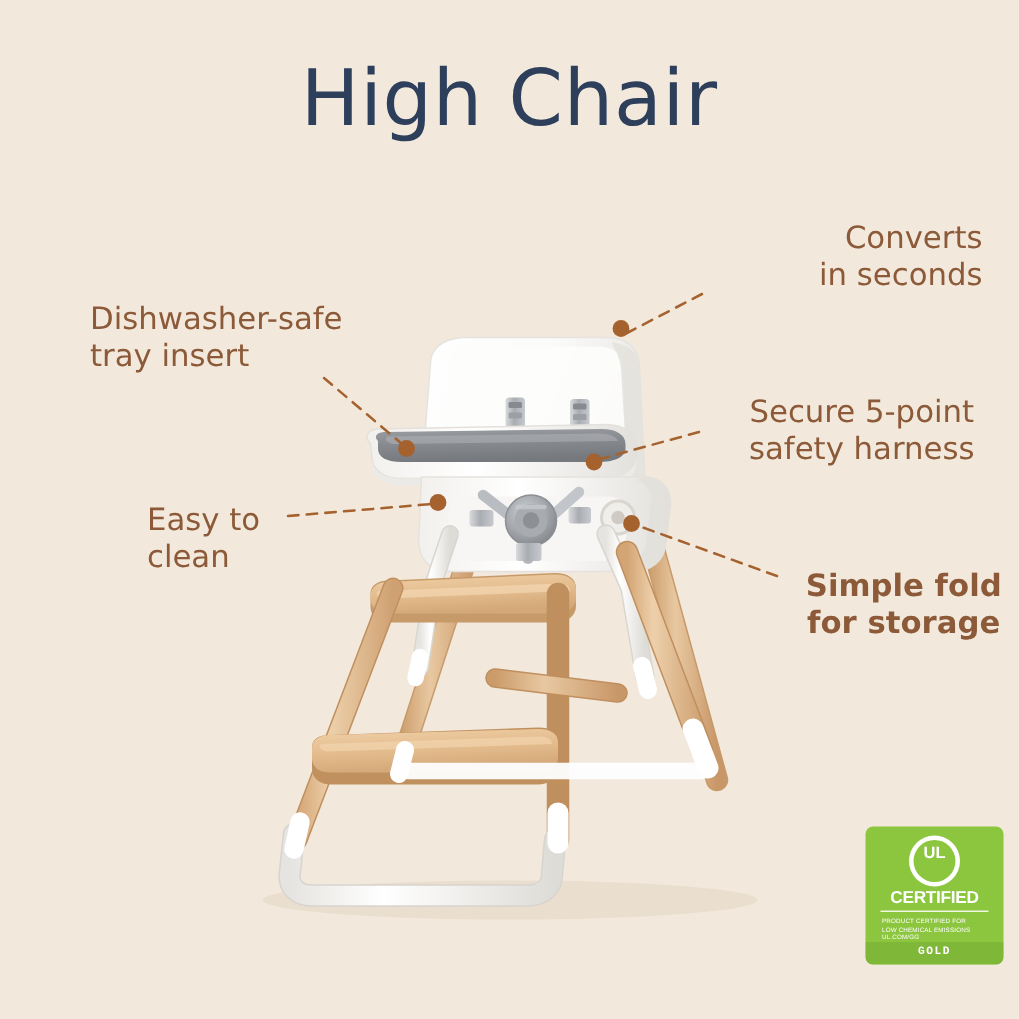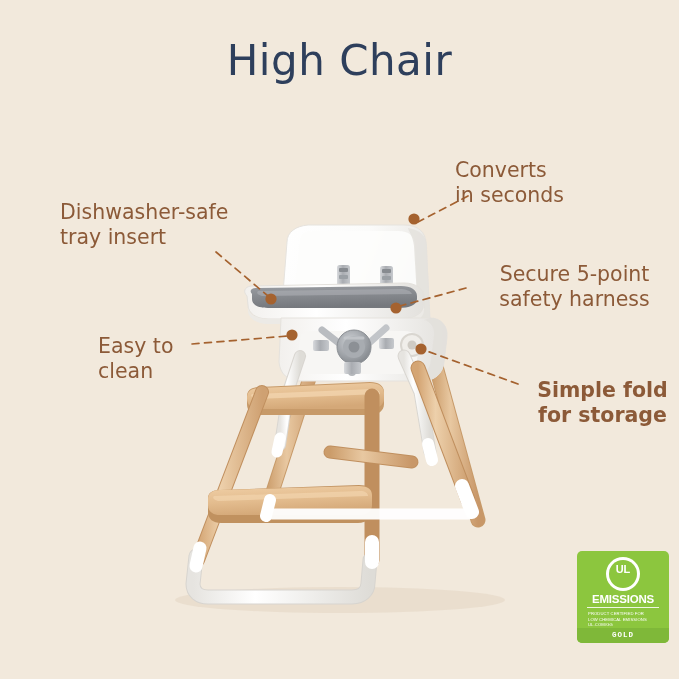--- a/index.html
+++ b/index.html
@@ -19,37 +19,37 @@
     width: 679px;
     height: 679px;
     background: #f2e9dc;
   }
   #title {
     position: absolute;
     left: 0;
     top: 36px;
     width: 679px;
     text-align: center;
-    font-size: 42px;
+    font-size: 52px;
     letter-spacing: 0.5px;
     color: #2e3f5c;
     font-weight: 400;
     font-family: "DejaVu Sans", sans-serif;
   }
   .label {
     position: absolute;
     color: #8c5a38;
     font-size: 20.5px;
     line-height: 25px;
     font-family: "DejaVu Sans", sans-serif;
     font-weight: 400;
     white-space: pre-line;
   }
   .lbl-dishwasher { left: 60px;  top: 200px; width: 200px; text-align: left; }
-  .lbl-converts   { left: 455px; top: 158px; width: 200px; }
+  .lbl-converts   { left: 455px; top: 146px; width: 200px; text-align: right; }
   .lbl-harness    { left: 472px; top: 262px; width: 205px; text-align: center; }
   .lbl-easy       { left: 98px;  top: 334px; width: 130px; text-align: left; }
   .lbl-fold       { left: 525px; top: 378px; width: 155px; text-align: center; font-weight: bold; }
 
   #art { position: absolute; left: 0; top: 0; }
   #badge-wrap { position: absolute; left: 577px; top: 551px; }
 
   .badge {
     width: 92px;
     height: 92px;
@@ -342,21 +342,21 @@
 clean</div>
 
   <div class="label lbl-fold">Simple fold
 for storage</div>
 
   <div id="badge-wrap">
     <div class="badge">
       <div class="badge-mark">
         <div class="badge-mark-inner">UL</div>
       </div>
-      <div class="badge-title">EMISSIONS</div>
+      <div class="badge-title">CERTIFIED</div>
       <div class="badge-rule"></div>
       <div class="badge-fine">PRODUCT CERTIFIED FOR
 LOW CHEMICAL EMISSIONS
 UL.COM/GG
 UL 2818</div>
       <div class="badge-gold-bar">GOLD</div>
     </div>
   </div>
 
 </div>

